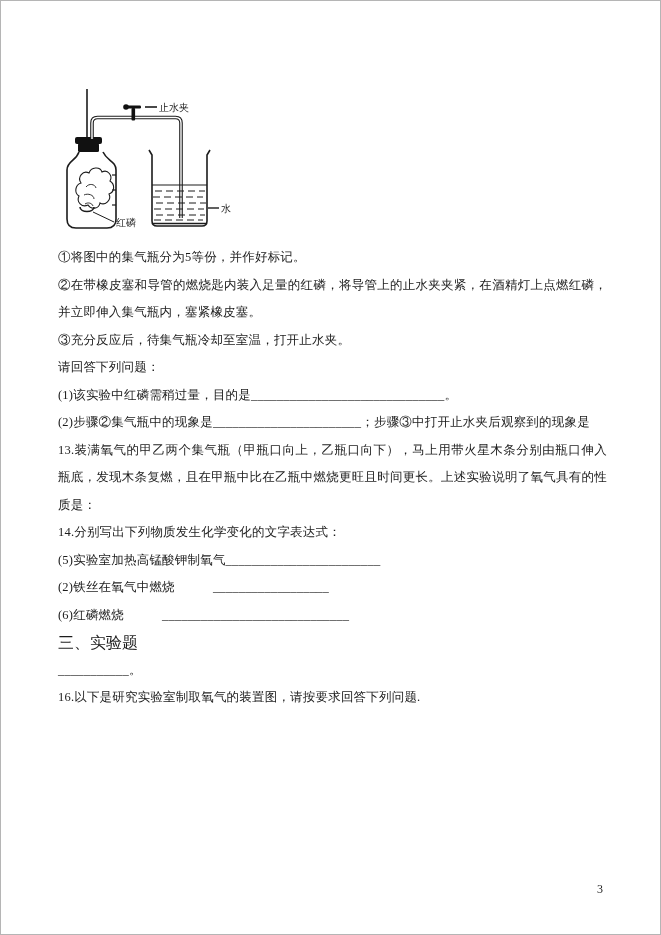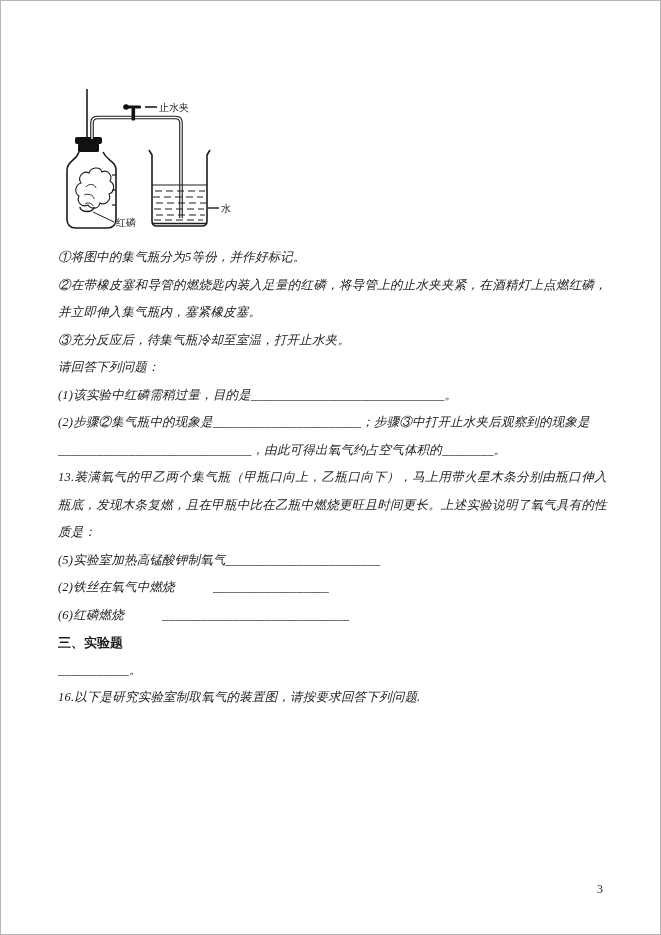--- a/index.html
+++ b/index.html
@@ -26,25 +26,24 @@
     width: 182px;
     height: 150px;
   }
   .diagram svg { display: block; }
   .para {
     font-size: 12.5px;
     line-height: 27.5px;
     text-align: justify;
     letter-spacing: 0.2px;
     word-break: break-all;
-    font-style: italic;
   }
   .heading {
-    font-size: 13px;
-    font-weight: bold;
+    font-size: 16px;
+    font-weight: normal;
     line-height: 27.5px;
   }
   .page-number {
     position: absolute;
     left: 596px;
     top: 880px;
     font-size: 12px;
     line-height: 16px;
   }
   .dlabel {
@@ -114,22 +113,22 @@
         <text class="dlabel" x="159" y="125">水</text>
       </svg>
     </div>
 
     <div class="para">①将图中的集气瓶分为5等份，并作好标记。</div>
     <div class="para">②在带橡皮塞和导管的燃烧匙内装入足量的红磷，将导管上的止水夹夹紧，在酒精灯上点燃红磷，并立即伸入集气瓶内，塞紧橡皮塞。</div>
     <div class="para">③充分反应后，待集气瓶冷却至室温，打开止水夹。</div>
     <div class="para">请回答下列问题：</div>
     <div class="para">(1)该实验中红磷需稍过量，目的是______________________________。</div>
     <div class="para">(2)步骤②集气瓶中的现象是_______________________；步骤③中打开止水夹后观察到的现象是</div>
-    <div class="para">______________________________，由此可得出氧气约占空气体积的________。</div>
     <div class="para">13.装满氧气的甲乙两个集气瓶（甲瓶口向上，乙瓶口向下），马上用带火星木条分别由瓶口伸入瓶底，发现木条复燃，且在甲瓶中比在乙瓶中燃烧更旺且时间更长。上述实验说明了氧气具有的性质是：</div>
+    <div class="para">14.分别写出下列物质发生化学变化的文字表达式：</div>
     <div class="para">(5)实验室加热高锰酸钾制氧气________________________</div>
     <div class="para">(2)铁丝在氧气中燃烧　　　__________________</div>
     <div class="para">(6)红磷燃烧　　　_____________________________</div>
 
     <div class="heading">三、实验题</div>
 
     <div class="para">___________。</div>
     <div class="para">16.以下是研究实验室制取氧气的装置图，请按要求回答下列问题.</div>
 
   </div>

